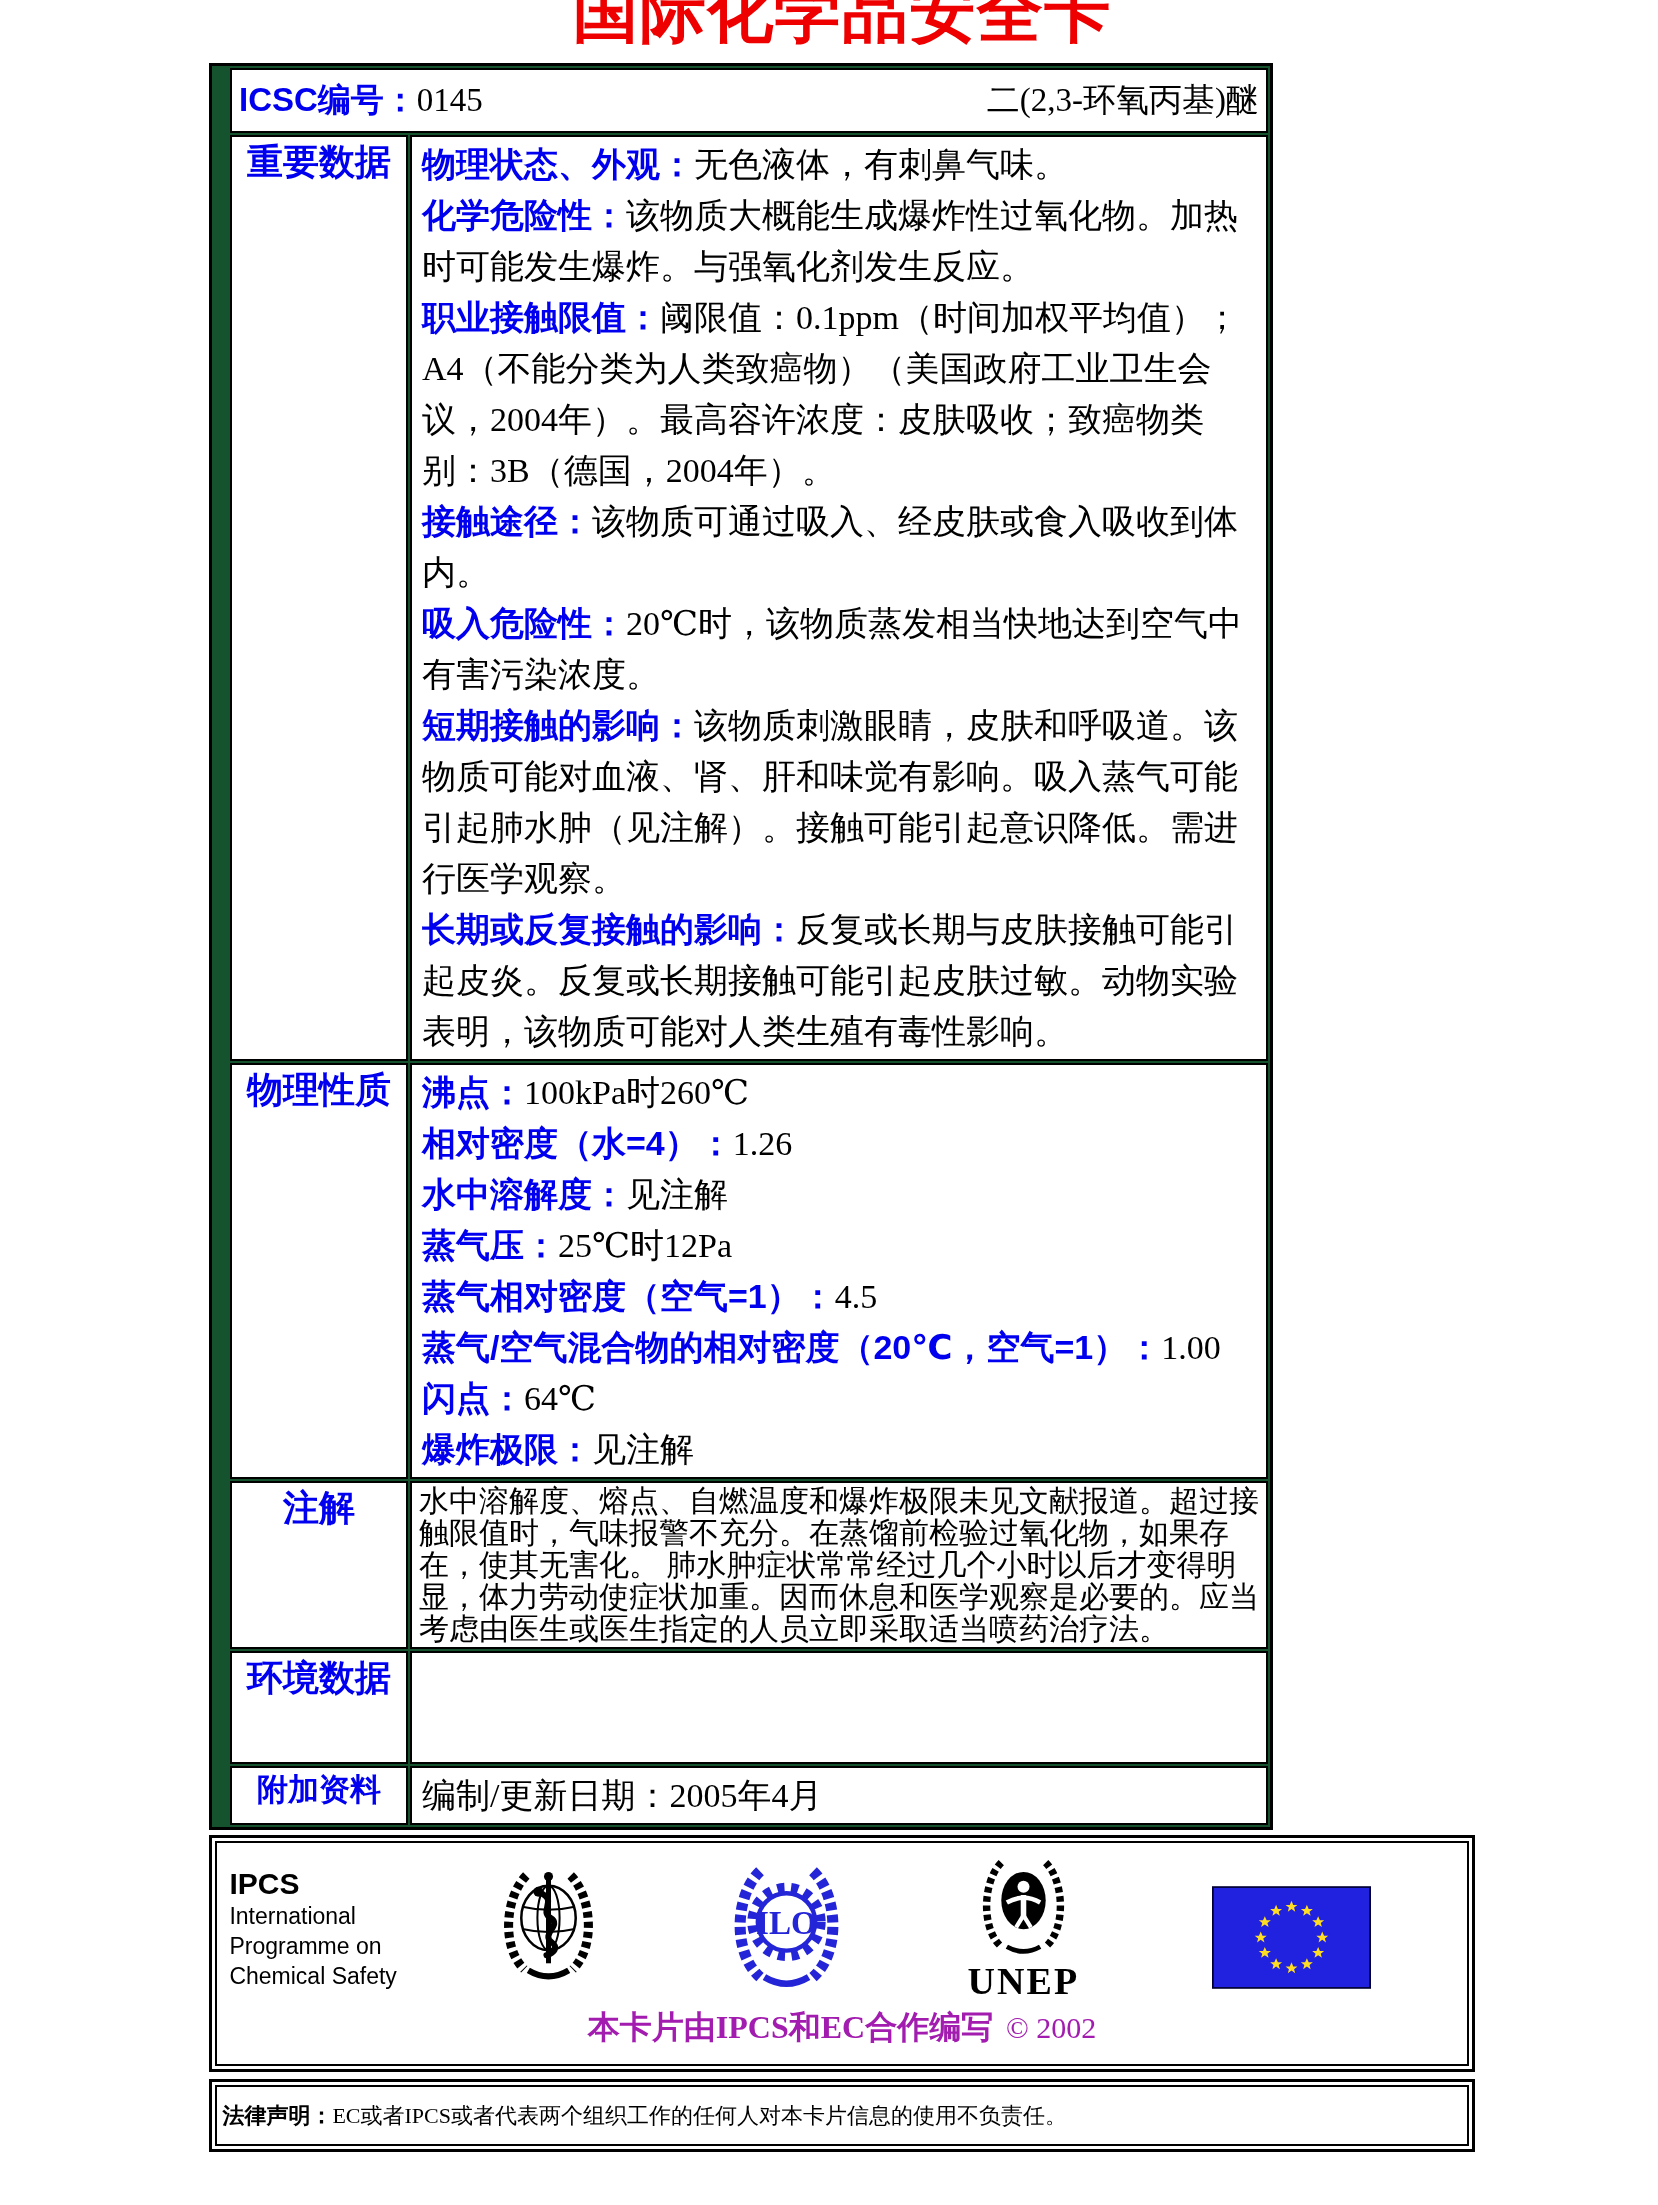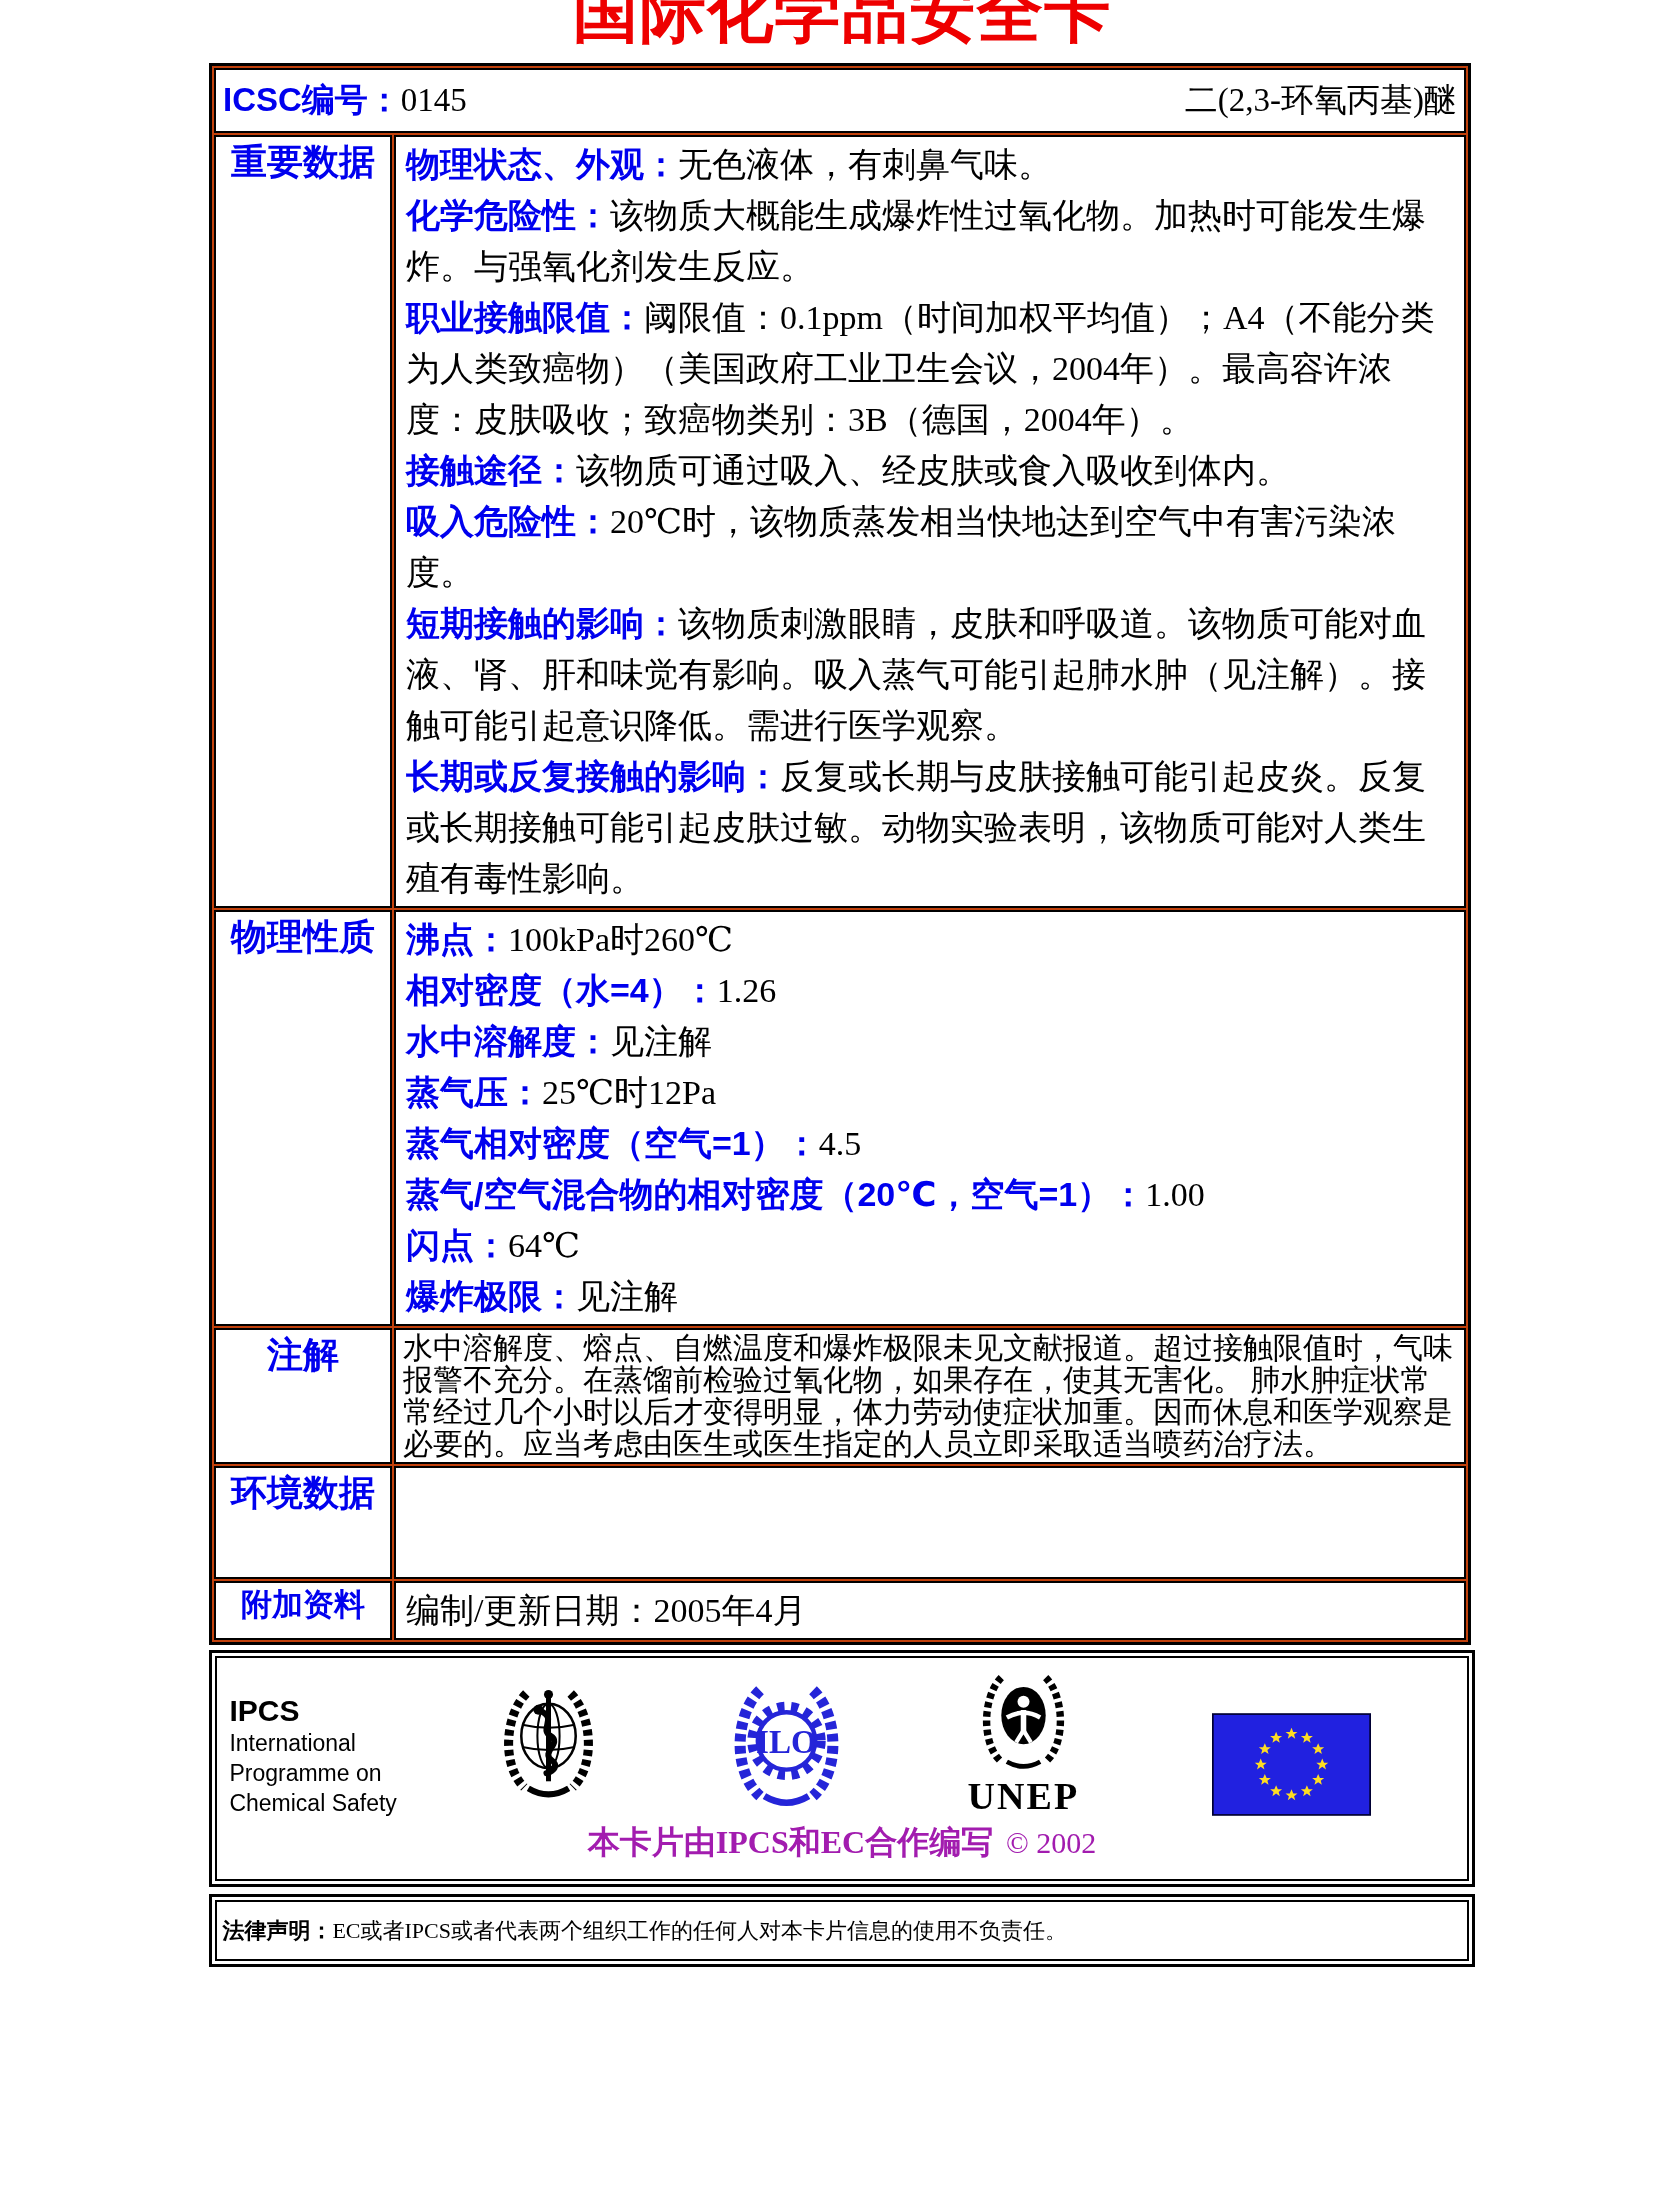--- a/index.html
+++ b/index.html
@@ -4,39 +4,39 @@
 <style>
   html,body{margin:0;padding:0;background:#fff;overflow:hidden;}
   body{width:1659px;height:2205px;font-family:"Liberation Serif","DejaVu Serif",serif;color:#000;}
   .sheet{width:1266px;margin-left:209px;}
   *{box-sizing:border-box;}
 
   .page-title{color:#ee0000;font-weight:bold;font-size:66px;line-height:1;
     text-align:center;margin:-21px 0 18.3px 0;font-family:"DejaVu Serif","Liberation Serif",serif;
     letter-spacing:1.4px;}
 
-  table.main{width:1262px;border:3.5px solid #000;border-collapse:separate;border-spacing:2.8px;background:#c2410c;}
+  table.main{width:1064px;border:3.5px solid #000;border-collapse:separate;border-spacing:2.8px;background:#14532d;padding-left:16px;}
   table.main td{border:2.1px solid #000;vertical-align:top;background:#fff;}
   td.rowlabel{width:178px;text-align:center;vertical-align:middle;color:#0000ee;font-weight:bold;
     font-family:"Liberation Sans","DejaVu Sans",sans-serif;font-size:36px;}
   td.content{padding:2.1px 10px;font-size:34px;line-height:51px;}
   td.content.props{line-height:50px;padding-top:1.4px;}
   td.content.notes{font-size:30px;line-height:32px;padding:2.1px 7px;}
   td.icsc-cell{height:65px;padding:0 7px;}
   .icsc-flex{display:flex;justify-content:space-between;align-items:center;height:100%;font-size:33px;}
   .lbl{color:#0000ee;font-weight:bold;font-family:"Liberation Sans","DejaVu Sans",sans-serif;}
   .env-cell{height:113px;}
   .addinfo-cell{height:47px;vertical-align:middle !important;font-size:32px;padding:0 7px;}
   td.rowlabel.short{font-size:31px;}
 
   
   .dblbox{border:3.5px solid #000;padding:2.8px;margin-top:5px;background:#fff;}
   .dblbox-inner{border:2.1px solid #000;background:#fff;}
   .logo-inner{padding:11.3px 7px 7px 7px;}
-  .logo-row{display:flex;align-items:flex-end;}
+  .logo-row{display:flex;align-items:center;}
   .ipcs-block{margin-left:5.6px;width:176px;font-family:"Liberation Sans","DejaVu Sans",sans-serif;}
   .ipcs-acronym{font-size:30px;font-weight:bold;line-height:35px;}
   .ipcs-line{font-size:23px;line-height:30px;}
   .logo-who{margin-left:83px;}
   .logo-ilo{margin-left:111px;}
   .logo-unep{margin-left:114px;text-align:center;}
   .unep-word{font-family:"Liberation Serif","DejaVu Serif",serif;font-weight:bold;font-size:38px;
     letter-spacing:2.1px;margin-top:-4.2px;}
   .logo-eu{margin-left:133px;margin-top:20px;}
   .caption-line{text-align:center;margin:2.8px 0 7px 0;color:#a21caf;font-size:32px;}

